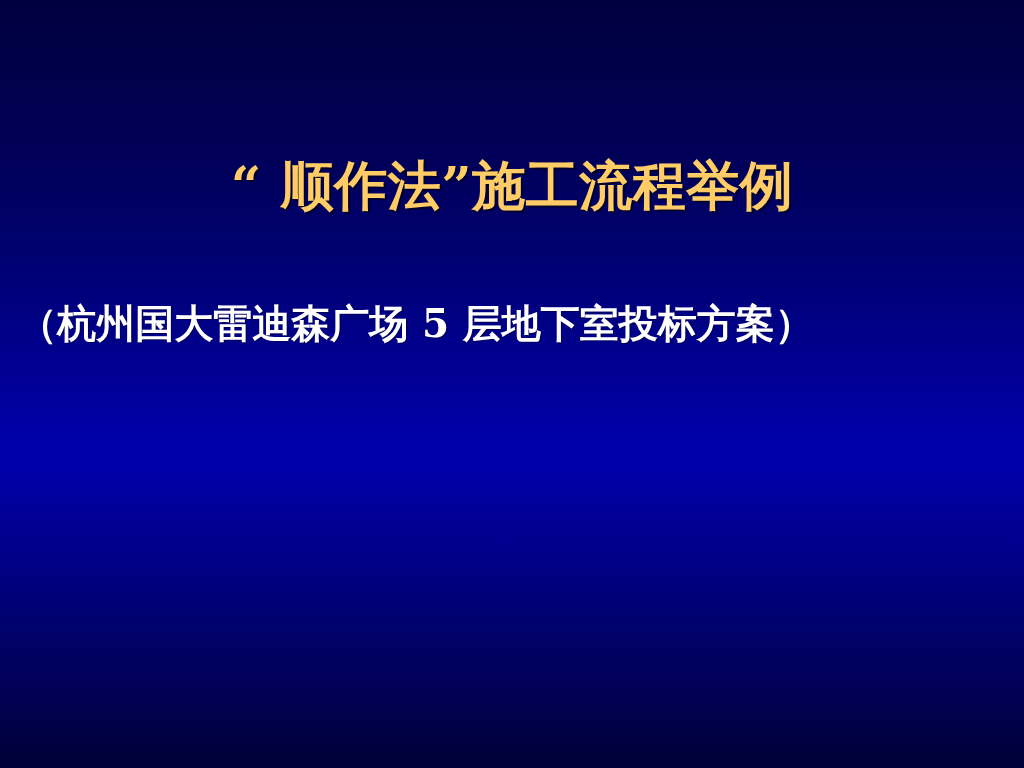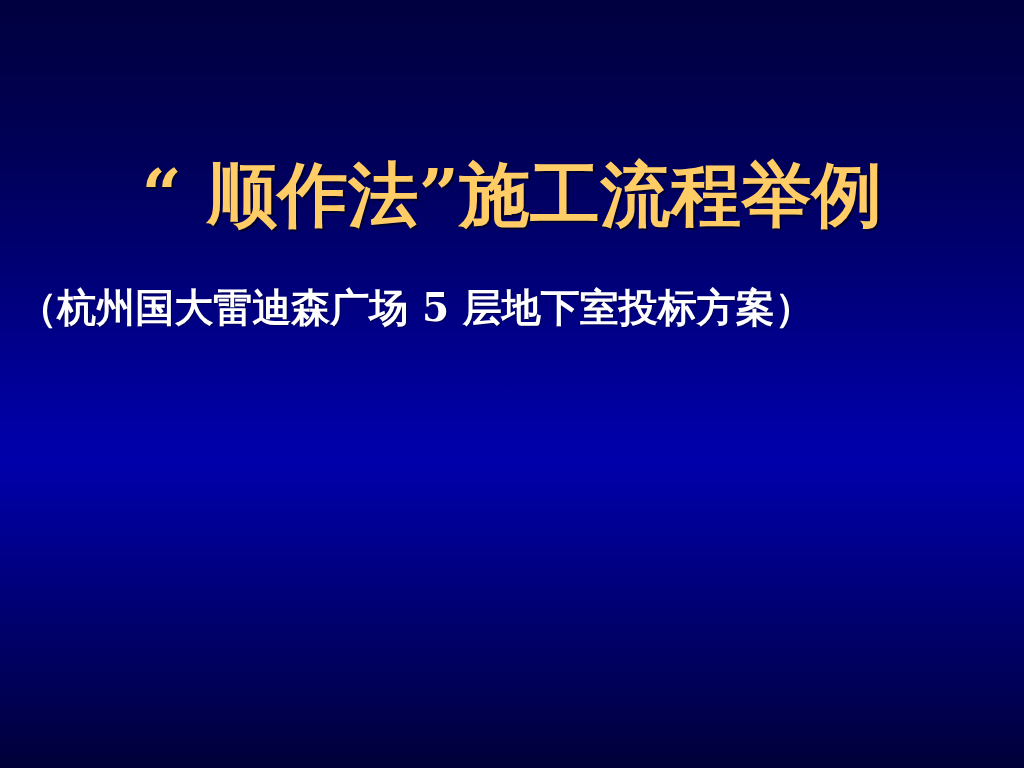--- a/index.html
+++ b/index.html
@@ -39,34 +39,34 @@
     left: 0;
     top: 157px;
     width: 1024px;
     text-align: center;
   }
 
   .slide-title {
     display: inline-block;
     margin: 0;
     font-family: "DejaVu Serif", "Liberation Serif", serif;
-    font-size: 70px;
+    font-size: 53px;
     font-weight: bold;
     line-height: 1.08;
     letter-spacing: 0.5px;
     color: #ffcc66;
     text-shadow: 2px 2px 0 rgba(0, 0, 40, 0.85);
     white-space: nowrap;
   }
 
   
   #subtitle-block {
     position: absolute;
     left: 0;
-    top: 286px;
+    top: 302px;
     width: 832px;
     text-align: center;
   }
 
   .slide-subtitle {
     display: inline-block;
     margin: 0;
     font-family: "DejaVu Serif", "Liberation Serif", serif;
     font-size: 39px;
     font-weight: bold;

